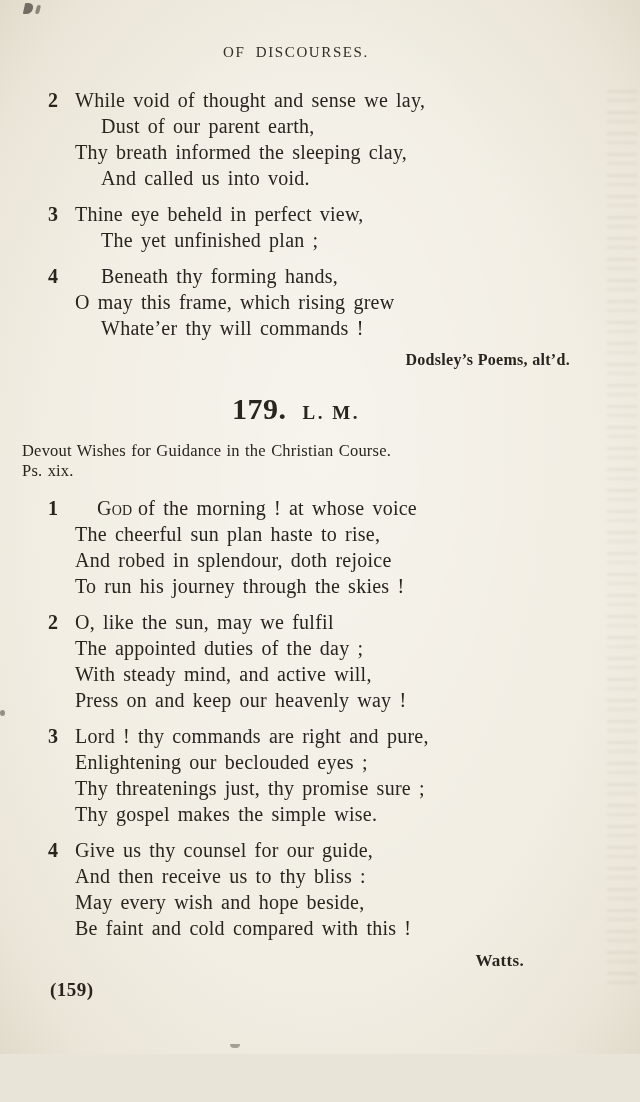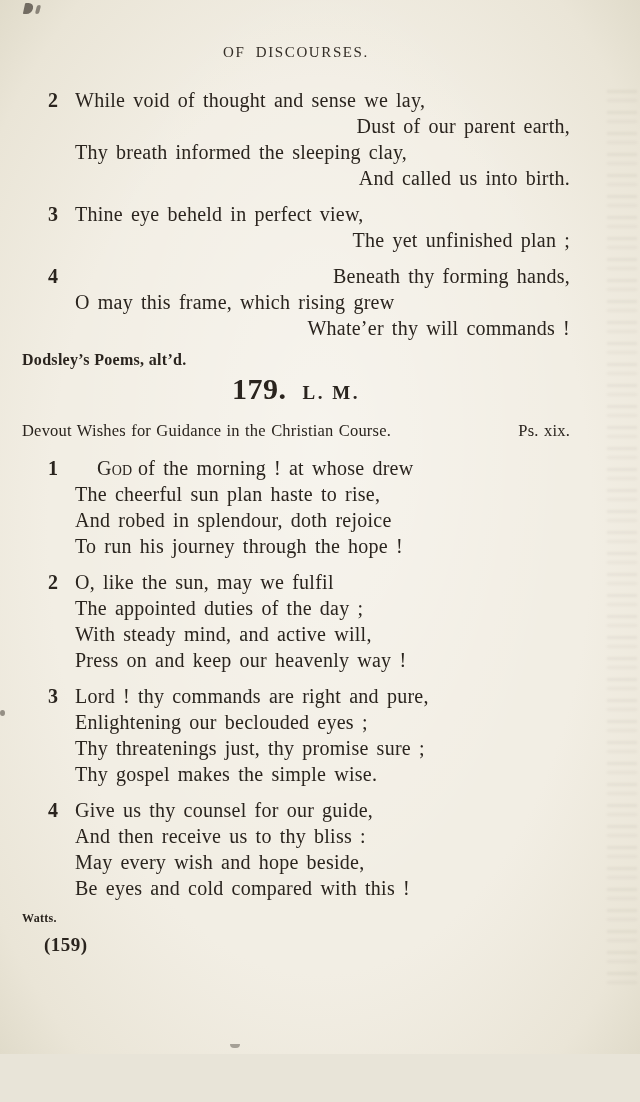--- a/index.html
+++ b/index.html
@@ -57,56 +57,58 @@
     line-height: 26px;
     letter-spacing: 0.25px;
     word-spacing: 0.14em;
   }
   .num {
     position: absolute;
     left: 26px; top: 0;
     font-weight: 700;
   }
   .line { white-space: nowrap; }
-  .line.in1 { padding-left: 26px; text-align: right; }
+  .line.in1 { padding-left: 26px; }
 
   .lead { font-variant: small-caps; margin-right: 0.28em; margin-left: 22px; }
 
   .attribution {
+    text-align: right;
     font-weight: 700;
     font-size: 16px;
     letter-spacing: 0.3px;
     margin-top: 2px;
   }
-  .attribution.watts { padding-right: 46px; margin-top: 3px; font-size: 12px; }
+  .attribution.watts { padding-right: 46px; margin-top: 3px; font-size: 17px; }
 
   .hymn-heading {
-    margin: 0 0 0 0;
+    margin: 20px 0 0 0;
     text-align: center;
     font-weight: 700;
     line-height: 40px;
   }
   .hymn-number { font-size: 30px; letter-spacing: 0.5px; }
   .hymn-meter  { font-size: 19px; margin-left: 10px; letter-spacing: 2.5px; }
 
   .subtitle-row {
     display: flex;
     justify-content: space-between;
     align-items: baseline;
     margin-top: 8px;
     font-size: 16.5px;
     letter-spacing: 0.2px;
     word-spacing: 0.06em;
+    flex-direction: column;
   }
 
   .hymn-stanzas { margin-top: 14px; }
 
   .page-number {
     margin-top: 8px;
-    margin-left: 22px;
+    margin-left: 28px;
     font-size: 19px;
     font-weight: 700;
     letter-spacing: 0.5px;
   }
 </style>
 </head>
 <body>
 
 <div class="page">
   <div class="bleed"></div>
@@ -117,21 +119,21 @@
 
   <header class="running-header">OF DISCOURSES.</header>
 
   <section class="hymn-section">
 
     <div class="stanza">
       <span class="num">2</span>
       <div class="line">While void of thought and sense we lay,</div>
       <div class="line in1">Dust of our parent earth,</div>
       <div class="line">Thy breath informed the sleeping clay,</div>
-      <div class="line in1">And called us into birth.</div>
+      <div class="line in1">And called us into void.</div>
     </div>
 
     <div class="stanza">
       <span class="num">3</span>
       <div class="line">Thine eye beheld in perfect view,</div>
       <div class="line in1">The yet unfinished plan ;</div>
     </div>
 
     <div class="stanza">
       <span class="num">4</span>
@@ -152,25 +154,25 @@
     <div class="subtitle-row">
       <span>Devout Wishes for Guidance in the Christian Course.</span>
       <span>Ps. xix.</span>
     </div>
 
     <div class="hymn-stanzas">
 
       <div class="stanza">
         <span class="num">1</span>
         <div class="line">
-          <span class="lead">God</span><span>of the morning ! at whose drew</span>
+          <span class="lead">God</span><span>of the morning ! at whose voice</span>
         </div>
         <div class="line">The cheerful sun plan haste to rise,</div>
         <div class="line">And robed in splendour, doth rejoice</div>
-        <div class="line">To run his journey through the hope !</div>
+        <div class="line">To run his journey through the skies !</div>
       </div>
 
       <div class="stanza">
         <span class="num">2</span>
         <div class="line">O, like the sun, may we fulfil</div>
         <div class="line">The appointed duties of the day ;</div>
         <div class="line">With steady mind, and active will,</div>
         <div class="line">Press on and keep our heavenly way !</div>
       </div>
 
@@ -180,21 +182,21 @@
         <div class="line">Enlightening our beclouded eyes ;</div>
         <div class="line">Thy threatenings just, thy promise sure ;</div>
         <div class="line">Thy gospel makes the simple wise.</div>
       </div>
 
       <div class="stanza">
         <span class="num">4</span>
         <div class="line">Give us thy counsel for our guide,</div>
         <div class="line">And then receive us to thy bliss :</div>
         <div class="line">May every wish and hope beside,</div>
-        <div class="line">Be eyes and cold compared with this !</div>
+        <div class="line">Be faint and cold compared with this !</div>
       </div>
 
     </div>
 
     <div class="attribution watts">Watts.</div>
   </section>
 
   <footer class="page-number">(159)</footer>
 </div>
 

